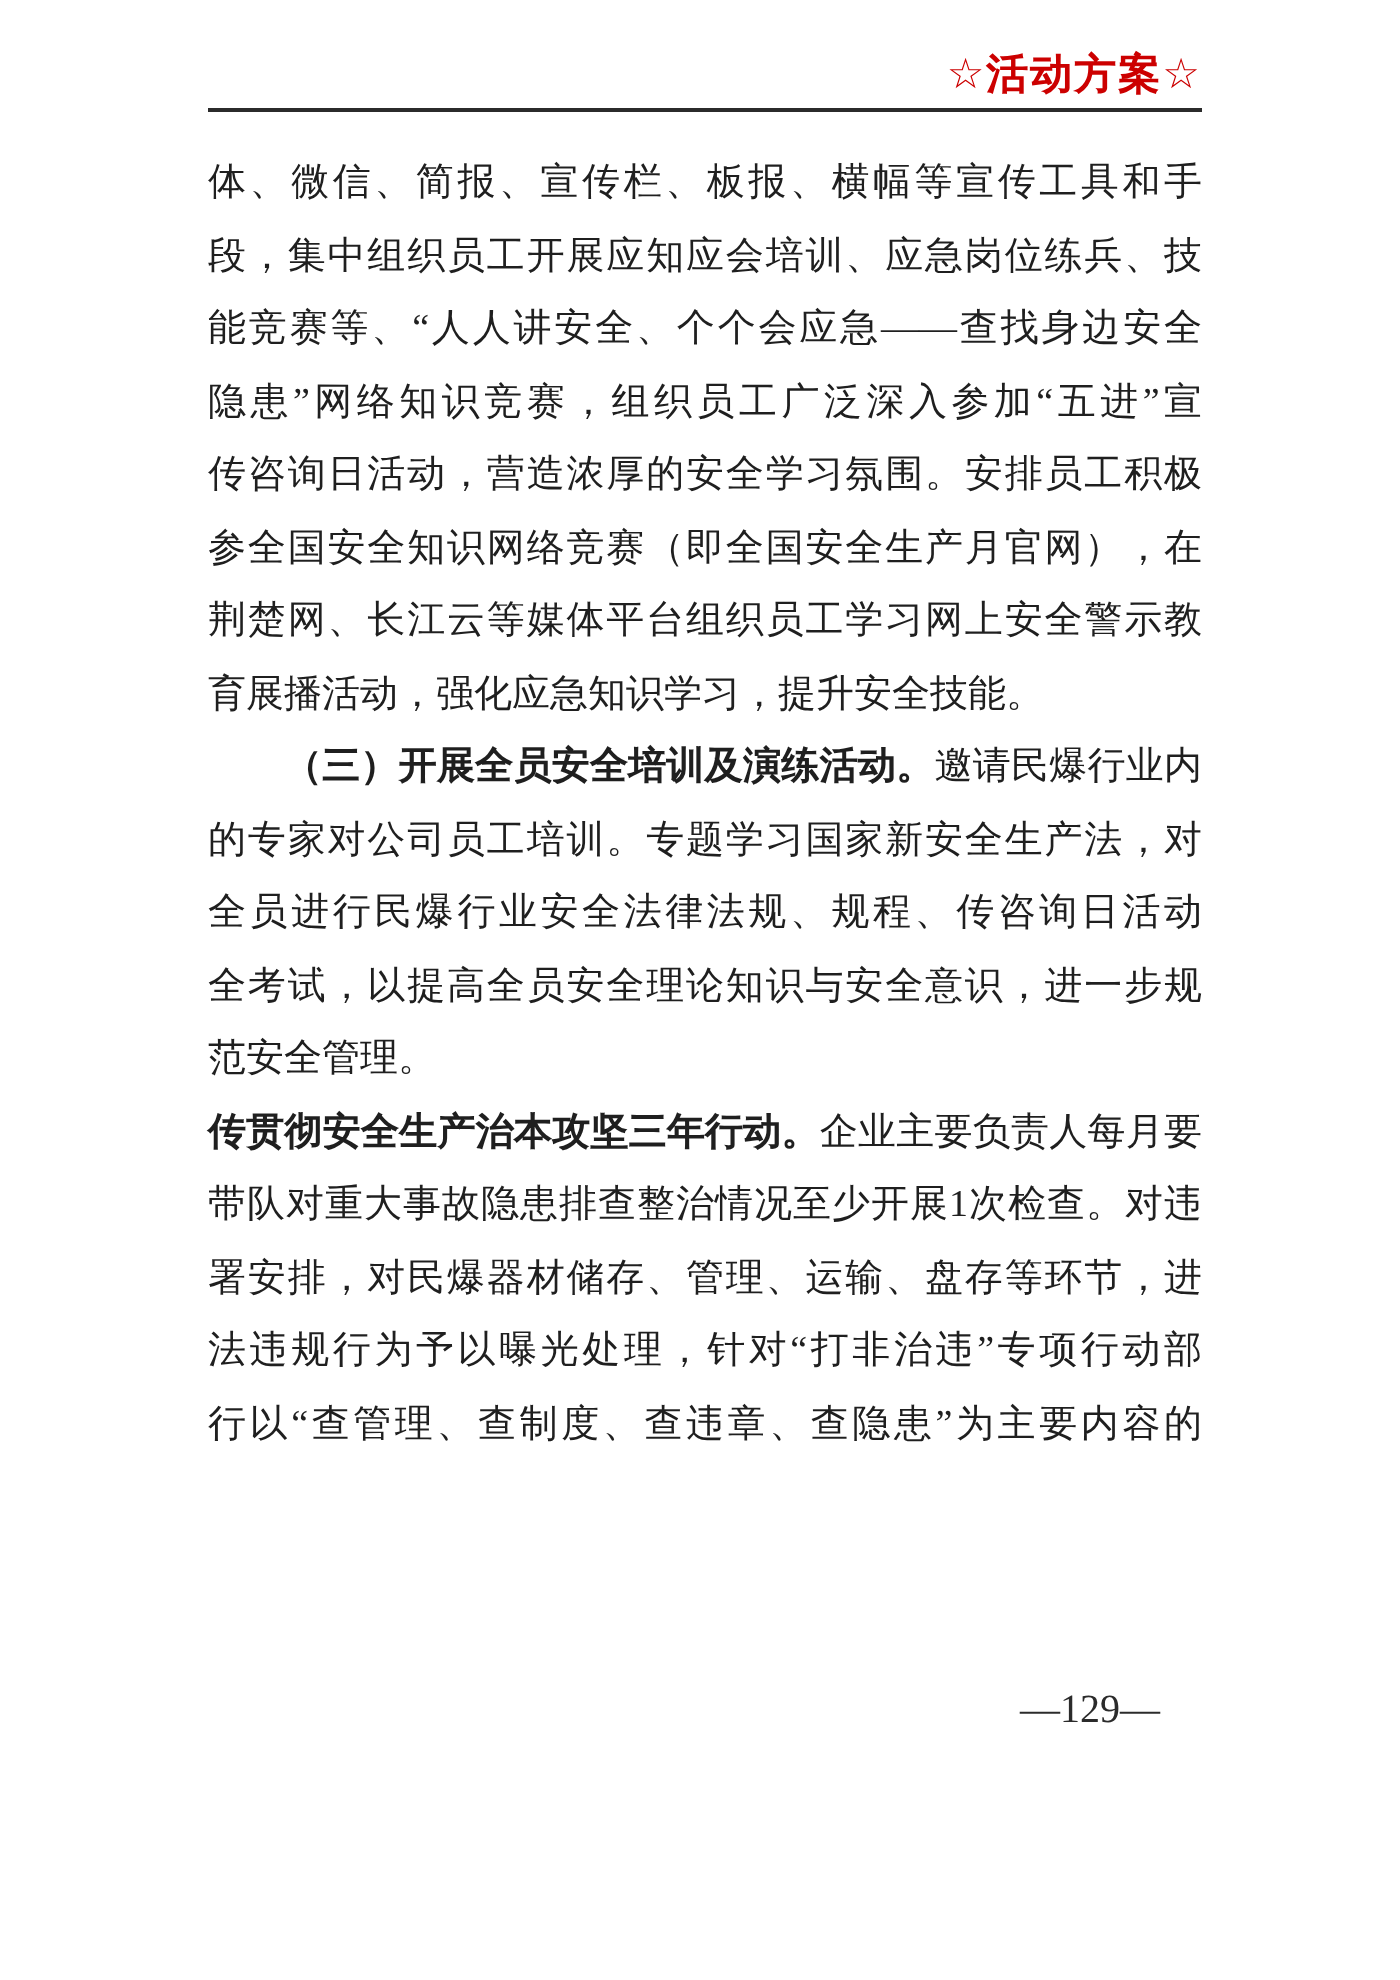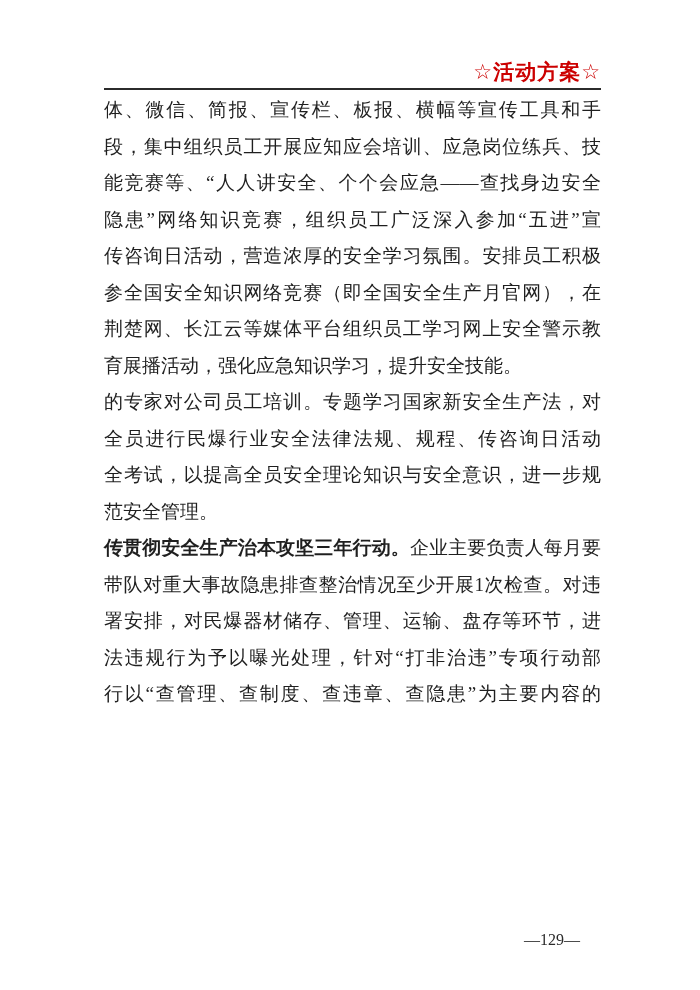--- a/index.html
+++ b/index.html
@@ -16,34 +16,34 @@
     font-family: "Liberation Serif", "DejaVu Serif", serif;
     color: #1f1f1f;
   }
   .content {
     position: absolute;
     left: 104px;
     top: 0;
     width: 497px;
   }
   .header {
-    padding-top: 60px;
+    padding-top: 26px;
     padding-bottom: 4px;
     text-align: right;
     border-bottom: 2px solid #2b2b2b;
   }
   .header-title {
     font-family: "Liberation Sans", "DejaVu Sans", sans-serif;
     font-weight: 700;
     font-size: 21px;
     line-height: 24px;
     letter-spacing: 1px;
   }
   .doc-body {
-    margin-top: 2px;
+    margin-top: 18px;
   }
   .line {
     font-size: 19px;
     line-height: 36.5px;
     height: 36.5px;
     white-space: nowrap;
     text-align: justify;
     text-align-last: justify;
     text-justify: inter-character;
     letter-spacing: 0;
@@ -52,23 +52,23 @@
     text-align-last: left;
   }
   .line.indent {
     padding-left: 38px;
   }
   .seg-bold {
     font-weight: 700;
   }
   .page-number {
     position: absolute;
-    top: 930px;
+    top: 845px;
     right: 120px;
-    font-size: 16px;
+    font-size: 20px;
     line-height: 20px;
     color: #2b2b2b;
     font-family: "Liberation Serif", "DejaVu Serif", serif;
   }
 </style>
 </head>
 <body>
 
 <div class="page">
   <div class="content">
@@ -77,20 +77,21 @@
     </div>
     <div class="doc-body" id="doc-body">
         <div class="line"><span class="seg">体、微信、简报、宣传栏、板报、横幅等宣传工具和手</span></div>
         <div class="line"><span class="seg">段，集中组织员工开展应知应会培训、应急岗位练兵、技</span></div>
         <div class="line"><span class="seg">能竞赛等、“人人讲安全、个个会应急——查找身边安全</span></div>
         <div class="line"><span class="seg">隐患”网络知识竞赛，组织员工广泛深入参加“五进”宣</span></div>
         <div class="line"><span class="seg">传咨询日活动，营造浓厚的安全学习氛围。安排员工积极</span></div>
         <div class="line"><span class="seg">参全国安全知识网络竞赛（即全国安全生产月官网），在</span></div>
         <div class="line"><span class="seg">荆楚网、长江云等媒体平台组织员工学习网上安全警示教</span></div>
         <div class="line para-end"><span class="seg">育展播活动，强化应急知识学习，提升安全技能。</span></div>
+        <div class="line indent"><span class="seg-bold">（三）开展全员安全培训及演练活动。</span><span class="seg">邀请民爆行业内</span></div>
         <div class="line"><span class="seg">的专家对公司员工培训。专题学习国家新安全生产法，对</span></div>
         <div class="line"><span class="seg">全员进行民爆行业安全法律法规、规程、传咨询日活动</span></div>
         <div class="line"><span class="seg">全考试，以提高全员安全理论知识与安全意识，进一步规</span></div>
         <div class="line para-end"><span class="seg">范安全管理。</span></div>
         <div class="line"><span class="seg-bold">传贯彻安全生产治本攻坚三年行动。</span><span class="seg">企业主要负责人每月要</span></div>
         <div class="line"><span class="seg">带队对重大事故隐患排查整治情况至少开展1次检查。对违</span></div>
         <div class="line"><span class="seg">署安排，对民爆器材储存、管理、运输、盘存等环节，进</span></div>
         <div class="line"><span class="seg">法违规行为予以曝光处理，针对“打非治违”专项行动部</span></div>
         <div class="line"><span class="seg">行以“查管理、查制度、查违章、查隐患”为主要内容的</span></div>
       </div>

